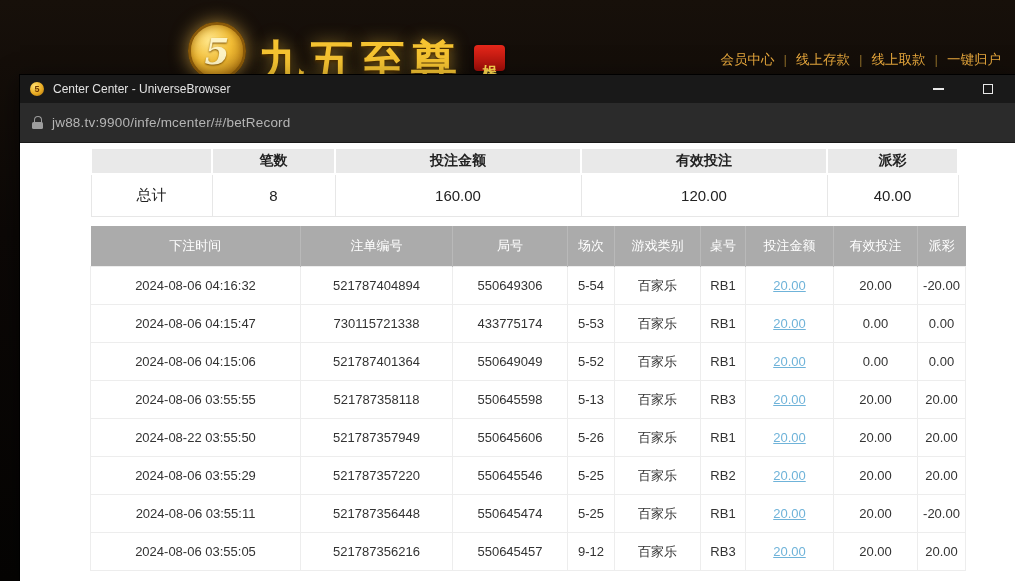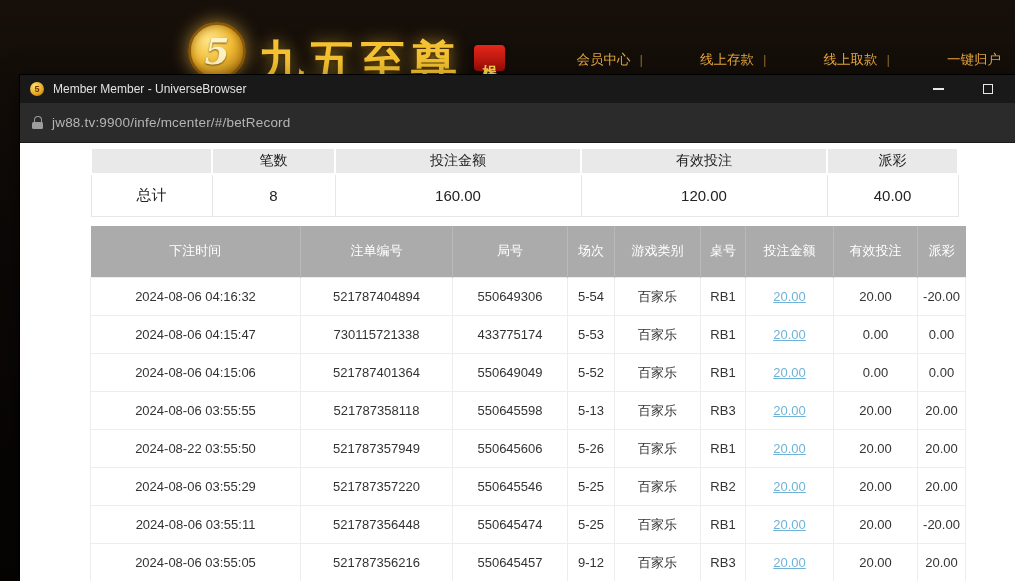--- a/index.html
+++ b/index.html
@@ -42,21 +42,21 @@
     writing-mode:vertical-rl; text-orientation:upright;
     background:linear-gradient(180deg,#e5281b,#9f0d08);
     color:#ffd94f; font-size:15px; font-weight:bold; letter-spacing:4px;
     padding:7px 6px; border-radius:4px; box-shadow:0 1px 4px rgba(0,0,0,.6);
     margin-top:14px;
   }
   .site-nav{
     position:absolute; right:14px; top:51px;
     font-size:13.5px; color:#e9a93d; white-space:nowrap;
   }
-  .site-nav a{ color:#e9a93d; text-decoration:none; cursor:pointer;margin-left:48px; }
+  .site-nav a{ color:#e9a93d; text-decoration:none; cursor:pointer; }
   .site-nav .sep{ color:#8a6a28; padding:0 9px; }
 
   
   .browser{
     position:absolute; left:20px; top:75px; width:995px; height:506px;
     background:#fff;
     box-shadow:0 0 0 1px #000, 0 6px 24px rgba(0,0,0,.55);
   }
   .titlebar{
     height:28px; background:#191919; display:flex; align-items:center; padding:0 10px;
@@ -91,30 +91,30 @@
   
   .content{
     height:450px; background:#fff; padding:4px 0 0 70px; position:relative; overflow:hidden;
   }
   table{ border-collapse:collapse; table-layout:fixed; }
   td,th{ text-align:center; white-space:nowrap; overflow:hidden; }
 
   .summary-table{ width:867px; }
   .summary-table th{
     background:#e9e9e9; border:2px solid #fff; height:26px;
-    font-size:14px; font-weight:normal; color:#222;
+    font-size:14px; font-weight:bold; color:#222;
   }
   .summary-table td{
     border:1px solid #e7e7e7; height:42px; font-size:15px; color:#222;margin-top:36px;
   }
 
   .bet-table{ width:875px; margin-top:9px; }
   .bet-table th{
     background:#ababab; color:#fff; font-size:13px; font-weight:normal;
-    height:52px; border-left:1px solid #b9b9b9;
+    height:41px; border-left:1px solid #b9b9b9;
   }
   .bet-table th:first-child{ border-left:none; }
   .bet-table td{
     height:38px; font-size:13px; color:#333; border:1px solid #ededed;
   }
   .amt-link{ color:#6fb3d9; text-decoration:underline; cursor:pointer; }
   .neg{ color:#f56c6c; }
 
   .pagination{ display:flex; gap:13px; margin:12px 0 0 278px; }
   .page-btn{
@@ -134,21 +134,21 @@
     <div class="logo-badge">娱乐城</div>
   </div>
   <div class="site-nav">
     <a>会员中心</a><span class="sep">|</span><a>线上存款</a><span class="sep">|</span><a>线上取款</a><span class="sep">|</span><a>一键归户</a>
   </div>
 </div>
 
 <div class="browser">
   <div class="titlebar">
     <div class="favicon">5</div>
-    <div class="win-title">Member Member - UniverseBrowser</div>
+    <div class="win-title">Center Center - UniverseBrowser</div>
     <div class="win-btn">
         <div class="ic-min"></div>
       </div>
     <div class="win-btn maxi">
         <div class="ic-max"></div>
       </div>
   </div>
   <div class="urlbar">
     <div class="lock"></div>
     <div class="url-text">jw88.tv:9900/infe/mcenter/#/betRecord</div>

